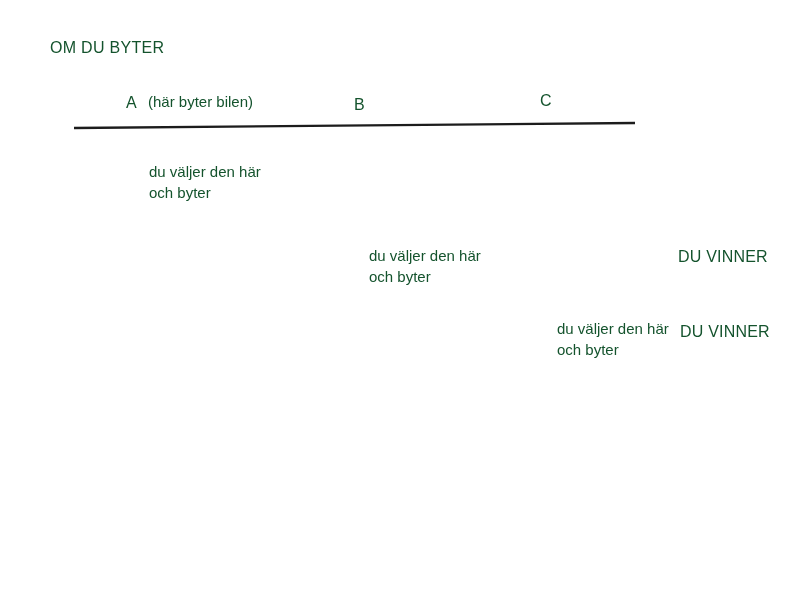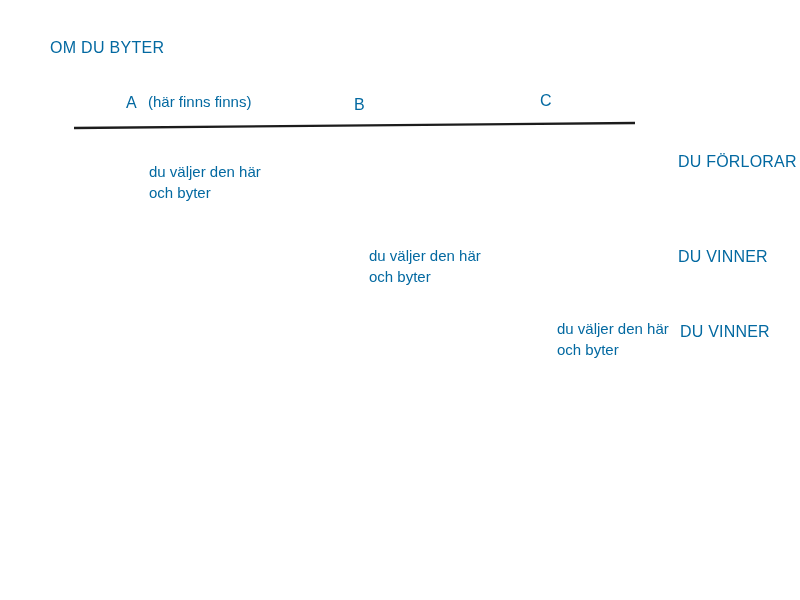--- a/index.html
+++ b/index.html
@@ -6,21 +6,21 @@
     margin: 0;
     padding: 0;
     background: #ffffff;
   }
   .canvas {
     position: relative;
     width: 800px;
     height: 600px;
     background: #ffffff;
     font-family: "Liberation Sans", sans-serif;
-    color: #0369a1;
+    color: #14532d;
     overflow: hidden;
   }
   .abs { position: absolute; }
   .title {
     left: 50px;
     top: 39px;
     font-size: 16px;
     letter-spacing: 0.3px;
     white-space: nowrap;
   }
@@ -63,31 +63,30 @@
   .outcome-3 { left: 680px; top: 323px; }
 </style>
 </head>
 <body>
 
 <div class="canvas">
 
   <div class="abs title">OM DU BYTER</div>
 
   <div class="abs col-label col-a">A</div>
-  <div class="abs col-note">(här finns finns)</div>
+  <div class="abs col-note">(här byter bilen)</div>
   <div class="abs col-label col-b">B</div>
   <div class="abs col-label col-c">C</div>
 
   <svg class="abs rule" width="800" height="600" viewBox="0 0 800 600" xmlns="http://www.w3.org/2000/svg">
     <line x1="74" y1="128" x2="635" y2="123" stroke="#1c1c1c" stroke-width="2.4"></line>
   </svg>
 
   <div class="abs choice choice-1">du väljer den här
 och byter</div>
-  <div class="abs outcome outcome-1">DU FÖRLORAR</div>
 
   <div class="abs choice choice-2">du väljer den här
 och byter</div>
   <div class="abs outcome outcome-2">DU VINNER</div>
 
   <div class="abs choice choice-3">du väljer den här
 och byter</div>
   <div class="abs outcome outcome-3">DU VINNER</div>
 
 </div>

